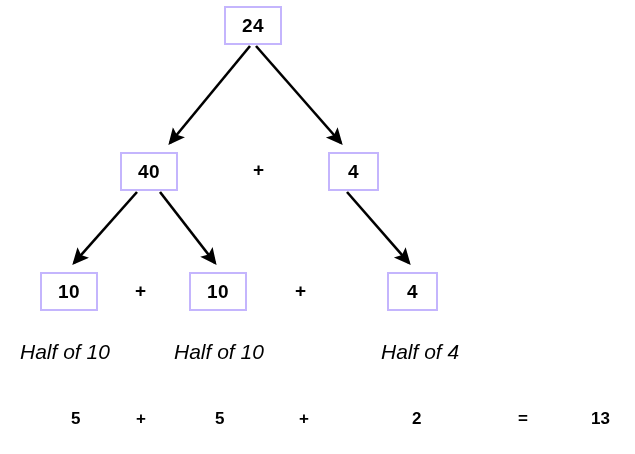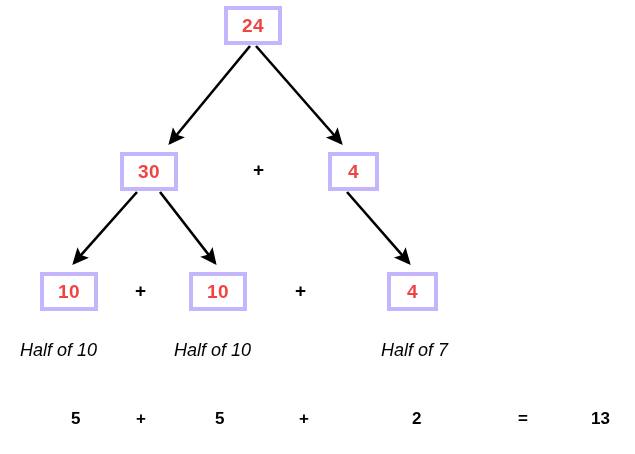--- a/index.html
+++ b/index.html
@@ -21,45 +21,45 @@
     position: absolute;
     left: 0;
     top: 0;
     width: 635px;
     height: 454px;
     pointer-events: none;
   }
   .node-box {
     position: absolute;
     box-sizing: border-box;
-    border: 4px solid #c4b5fd;
+    border: 2px solid #c4b5fd;
     background: #ffffff;
     display: flex;
     align-items: center;
     justify-content: center;
     font-family: "Liberation Sans", sans-serif;
     font-weight: bold;
     font-size: 19px;
-    color: #ef4444;
+    color: #000000;
     letter-spacing: 0.5px;
   }
   .plus-sign {
     position: absolute;
     font-family: "Liberation Sans", sans-serif;
     font-weight: bold;
     font-size: 19px;
     color: #000000;
     text-align: center;
     line-height: 1;
   }
   .caption {
     position: absolute;
     font-family: "Liberation Sans", sans-serif;
     font-style: italic;
-    font-size: 18px;
+    font-size: 21px;
     color: #000000;
     white-space: nowrap;
     line-height: 1;
   }
   .sum-term {
     position: absolute;
     font-family: "Liberation Sans", sans-serif;
     font-weight: bold;
     font-size: 17px;
     color: #000000;
@@ -86,42 +86,42 @@
         <line x1="160" y1="192" x2="215" y2="263" marker-end="url(#arrowhead)"></line>
         <line x1="347" y1="192" x2="409" y2="263" marker-end="url(#arrowhead)"></line>
       </g>
   </svg>
 
   <div class="node-box" style="left: 224px; top: 6px; width: 58px; height: 39px;">
     <span>24</span>
   </div>
 
   <div class="node-box" style="left: 120px; top: 152px; width: 58px; height: 39px;">
-    <span>30</span>
+    <span>40</span>
   </div>
   <div class="node-box" style="left: 328px; top: 152px; width: 51px; height: 39px;">
     <span>4</span>
   </div>
   <div class="plus-sign" style="left: 253px; top: 160px;">+</div>
 
   <div class="node-box" style="left: 40px; top: 272px; width: 58px; height: 39px;">
     <span>10</span>
   </div>
   <div class="node-box" style="left: 189px; top: 272px; width: 58px; height: 39px;">
     <span>10</span>
   </div>
   <div class="node-box" style="left: 387px; top: 272px; width: 51px; height: 39px;">
     <span>4</span>
   </div>
   <div class="plus-sign" style="left: 135px; top: 281px;">+</div>
   <div class="plus-sign" style="left: 295px; top: 281px;">+</div>
 
   <div class="caption" style="left: 20px; top: 341px;">Half of 10</div>
   <div class="caption" style="left: 174px; top: 341px;">Half of 10</div>
-  <div class="caption" style="left: 381px; top: 341px;">Half of 7</div>
+  <div class="caption" style="left: 381px; top: 341px;">Half of 4</div>
 
   <div class="sum-term" style="left: 71px; top: 410px;">5</div>
   <div class="sum-term" style="left: 136px; top: 410px;">+</div>
   <div class="sum-term" style="left: 215px; top: 410px;">5</div>
   <div class="sum-term" style="left: 299px; top: 410px;">+</div>
   <div class="sum-term" style="left: 412px; top: 410px;">2</div>
   <div class="sum-term" style="left: 518px; top: 410px;">=</div>
   <div class="sum-term" style="left: 591px; top: 410px;">13</div>
 
 </div>

